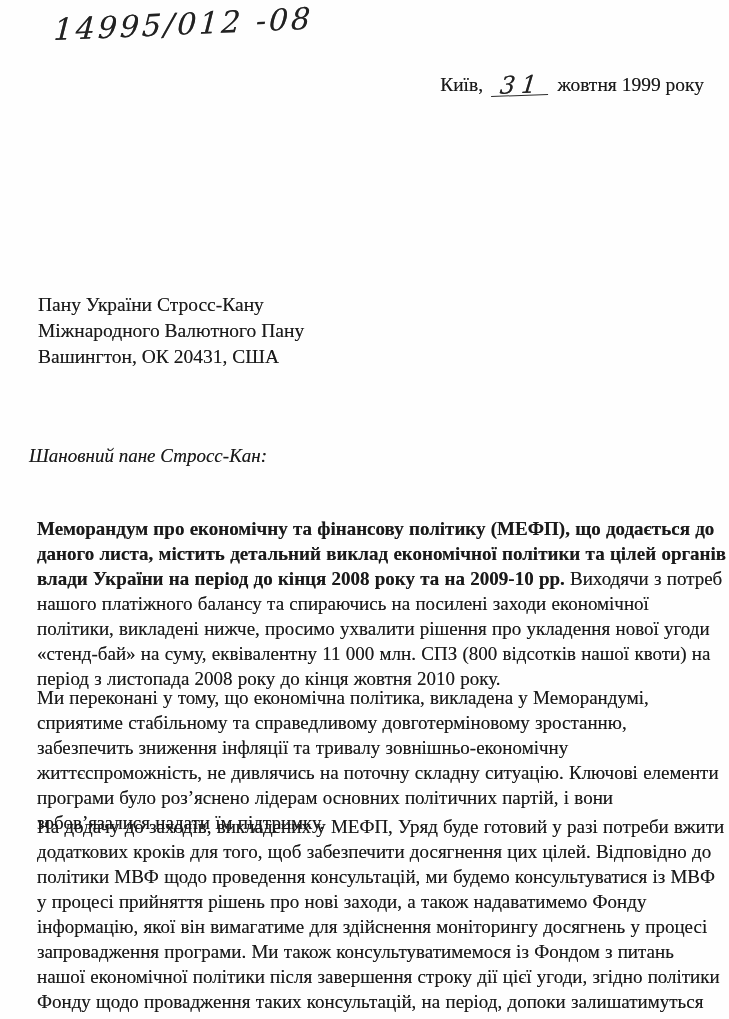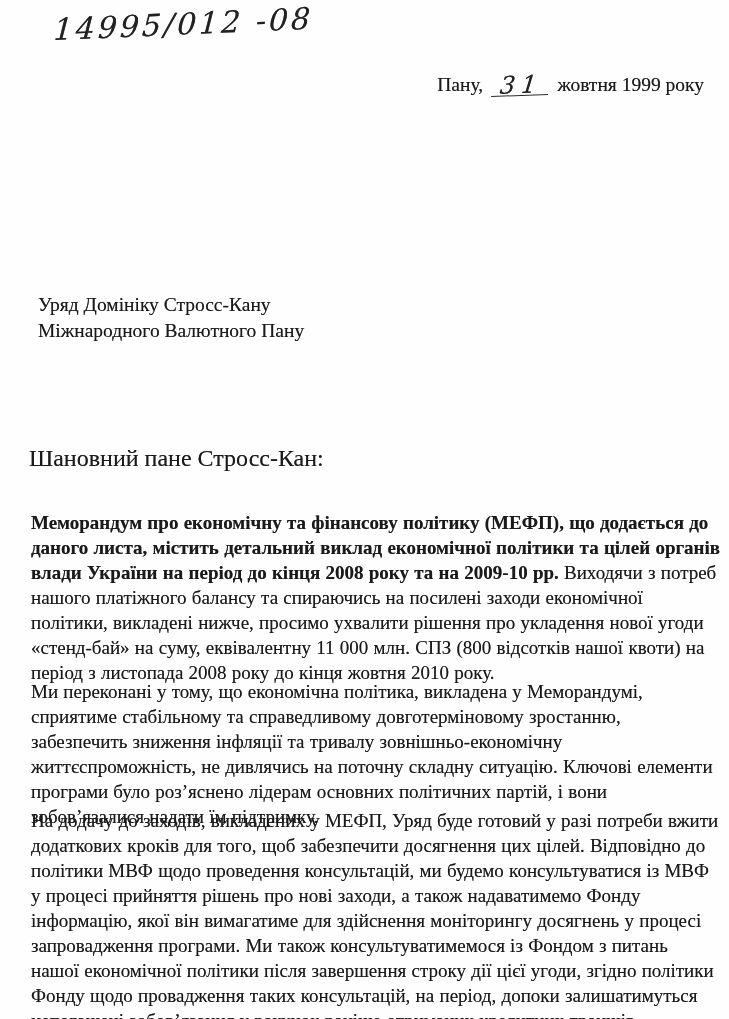--- a/index.html
+++ b/index.html
@@ -55,55 +55,57 @@
     position: absolute;
     left: 38px;
     top: 292px;
     font-size: 19.5px;
     line-height: 26px;
   }
   .salutation {
     position: absolute;
     left: 29px;
     top: 445px;
-    font-size: 24px;
+    font-size: 19px;
+    font-style: italic;
   }
   .para {
     position: absolute;
     left: 29px;
     width: 690px;
-    margin: 2px;
+    margin: 8px;
     font-size: 19px;
     line-height: 25px;
     text-align: left;
     word-spacing: 0.5px;
   }
   .p1 { top: 508px; }
   .p2 { top: 677px; }
   .p3 { top: 806px; }
   .bold-lead { font-weight: bold; }
   
   .page * { text-shadow: 0 0 0.3px rgba(20,20,20,0.55); }
 </style>
 </head>
 <body>
 
 <div class="page">
 
   <div class="ref-number">14995/012 -08</div>
 
   <div class="dateline">
-    <span>Пану,</span>
+    <span>Київ,</span>
     <span class="hand-day">31</span>
     <span>жовтня 1999 року</span>
   </div>
 
   <div class="recipient">
-    <div>Уряд Домініку Стросс-Кану</div>
+    <div>Пану України Стросс-Кану</div>
     <div>Міжнародного Валютного Пану</div>
+    <div>Вашингтон, ОК 20431, США</div>
   </div>
 
   <div class="salutation">Шановний пане Стросс-Кан:</div>
 
   <p class="para p1"><span class="bold-lead">Меморандум про економічну та фінансову політику (МЕФП), що додається до даного листа, містить детальний виклад економічної політики та цілей органів влади України на період до кінця 2008 року та на 2009-10 рр.</span><span> Виходячи з потреб нашого платіжного балансу та спираючись на посилені заходи економічної політики, викладені нижче, просимо ухвалити рішення про укладення нової угоди «стенд-бай» на суму, еквівалентну 11 000 млн. СПЗ (800 відсотків нашої квоти) на період з листопада 2008 року до кінця жовтня 2010 року.</span></p>
 
   <p class="para p2">Ми переконані у тому, що економічна політика, викладена у Меморандумі, сприятиме стабільному та справедливому довготерміновому зростанню, забезпечить зниження інфляції та тривалу зовнішньо-економічну життєспроможність, не дивлячись на поточну складну ситуацію. Ключові елементи програми було роз’яснено лідерам основних політичних партій, і вони зобов’язалися надати їм підтримку.</p>
 
   <p class="para p3">На додачу до заходів, викладених у МЕФП, Уряд буде готовий у разі потреби вжити додаткових кроків для того, щоб забезпечити досягнення цих цілей. Відповідно до політики МВФ щодо проведення консультацій, ми будемо консультуватися із МВФ у процесі прийняття рішень про нові заходи, а також надаватимемо Фонду інформацію, якої він вимагатиме для здійснення моніторингу досягнень у процесі запровадження програми. Ми також консультуватимемося із Фондом з питань нашої економічної політики після завершення строку дії цієї угоди, згідно політики Фонду щодо провадження таких консультацій, на період, допоки залишатимуться непогашені зобов’язання у рахунок раніше отриманих кредитних траншів.</p>
 

